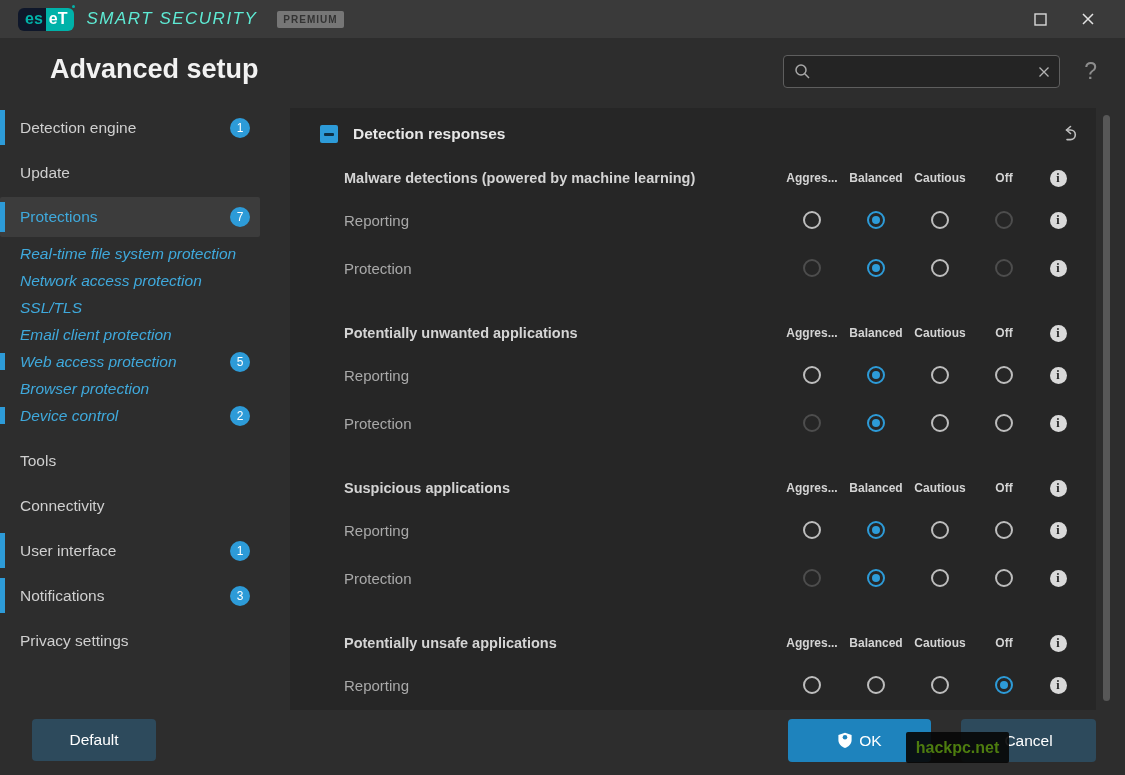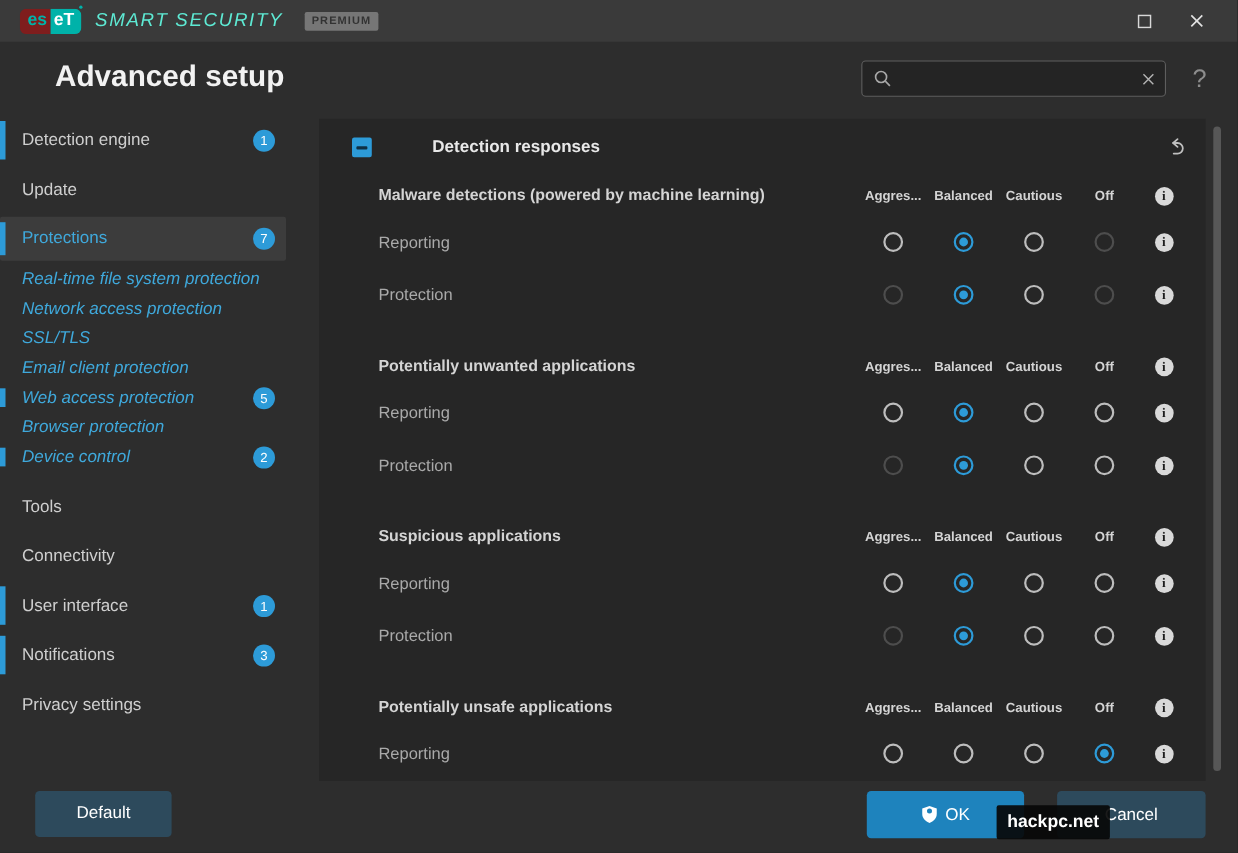--- a/index.html
+++ b/index.html
@@ -15,21 +15,21 @@
     font-family:"Liberation Sans","DejaVu Sans",sans-serif;
     color:#d6d6d6;
     position:relative;
   }
   
   .titlebar{
     height:38px;background:#3a3a3a;display:flex;align-items:center;
     padding:0 14px 0 18px;position:relative;
   }
   .logo{display:flex;border-radius:6px;overflow:hidden;height:23px;position:relative;margin-right:12px;}
-  .logo .p1{background:#7f1d1d;color:var(--brand);font-weight:bold;font-size:16px;padding:1px 3px 2px 7px;display:flex;align-items:center;}
+  .logo .p1{background:#0f172a;color:var(--brand);font-weight:bold;font-size:16px;padding:1px 3px 2px 7px;display:flex;align-items:center;}
   .logo .p2{background:var(--brand);color:#ffffff;font-weight:bold;font-size:16px;padding:1px 7px 2px 3px;display:flex;align-items:center;}
   .logo-dot{position:absolute;left:72px;top:5px;width:3px;height:3px;border-radius:50%;background:var(--brand);}
   .product-name{color:#5eead4;font-size:17px;letter-spacing:1.5px;margin-right:20px;font-style:italic;}
   .premium-badge{background:#767676;color:#333333;font-size:10px;font-weight:bold;letter-spacing:1px;padding:3px 6px;border-radius:2px;}
   .win-controls{margin-left:auto;display:flex;align-items:center;gap:30px;padding-right:14px;}
   .win-btn{width:18px;height:18px;display:flex;align-items:center;justify-content:center;cursor:default;}
   
   .header{position:relative;height:67px;margin-left:30px;}
   .page-title{position:absolute;left:20px;top:16px;font-size:27px;font-weight:600;color:#f2f2f2;}
   .search-box{
@@ -52,21 +52,21 @@
   .badge{
     min-width:20px;height:20px;border-radius:10px;background:var(--accent);color:#fff;
     font-size:12px;display:inline-flex;align-items:center;justify-content:center;
     margin-left:11px;padding:0 4px;flex:0 0 auto;
   }
   
   .panel{
     position:absolute;left:290px;top:108px;width:806px;height:602px;
     background:#262626;padding:0 16px 0 22px;overflow:hidden;
   }
-  .panel-header{height:52px;display:flex;align-items:center;padding-left:8px;gap:40px;}
+  .panel-header{height:52px;display:flex;align-items:center;padding-left:8px;}
   .collapse-btn{width:18px;height:18px;background:var(--accent);border-radius:2px;display:flex;align-items:center;justify-content:center;flex:0 0 auto;}
   .collapse-minus{width:10px;height:3px;background:#0f3044;border-radius:1px;}
   .section-title{font-size:15.5px;font-weight:bold;color:#e8e8e8;margin-left:15px;flex:1;}
   .undo-btn{width:24px;height:24px;display:flex;align-items:center;justify-content:center;}
   .grid-row{
     display:grid;grid-template-columns:1fr 64px 64px 64px 64px 44px;
     align-items:center;padding-left:32px;
   }
   .group{margin-top:0;}
   .group + .group{margin-top:23px;}
@@ -90,21 +90,21 @@
   }
   
   .scrollbar{position:absolute;left:1103px;top:115px;width:7px;height:586px;background:#575757;border-radius:4px;}
   
   .btn{border:none;border-radius:4px;color:#fff;font-family:inherit;font-size:15.5px;display:flex;align-items:center;justify-content:center;cursor:default;}
   .btn-default{position:absolute;left:32px;top:719px;width:124px;height:42px;background:var(--btn-secondary);}
   .btn-ok{position:absolute;left:788px;top:719px;width:143px;height:43px;background:var(--btn-primary);gap:6px;}
   .btn-cancel{position:absolute;left:961px;top:719px;width:135px;height:43px;background:var(--btn-secondary);}
   .watermark{
     position:absolute;left:906px;top:732px;width:103px;height:31px;z-index:5;
-    background:rgba(8,8,8,0.92);color:#ffffff;font-weight:bold;font-size:16px;
+    background:rgba(8,8,8,0.92);color:#4d7c0f;font-weight:bold;font-size:16px;
     display:flex;align-items:center;justify-content:center;border-radius:2px;
   }
   svg{display:block;}
 </style>
 </head>
 <body>
 
 <div class="titlebar">
   <div class="logo">
     <span class="p1">es</span>

